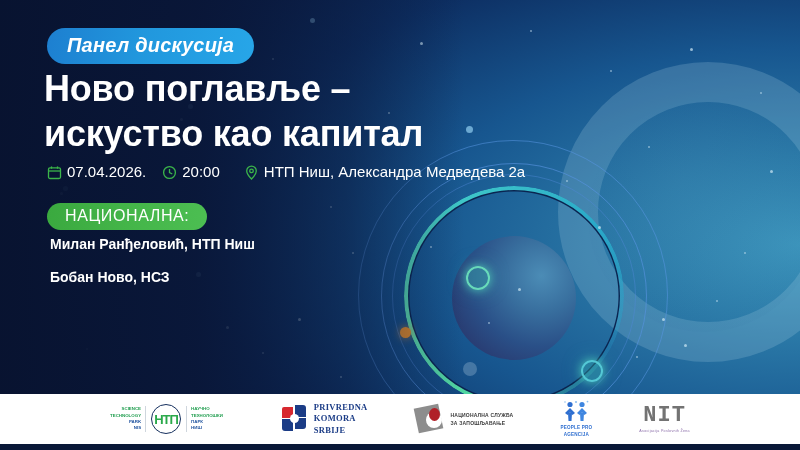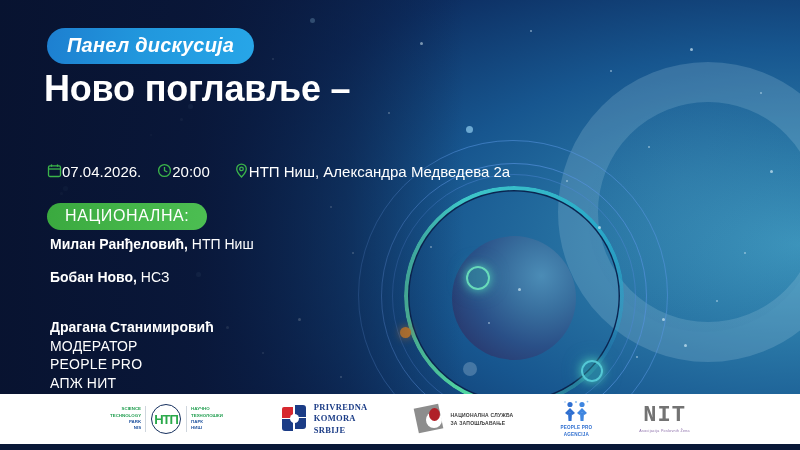--- a/index.html
+++ b/index.html
@@ -99,21 +99,21 @@
     letter-spacing:-.2px;
   }
   .title .l2 { display:block; }
 
   .meta {
     position:absolute; left:47px; top:163px;
     display:flex; align-items:center; gap:0;
     color:#ffffff; font-size:15px; font-weight:400;
     white-space:nowrap;
   }
-  .meta-item { display:flex; align-items:flex-start; }
+  .meta-item { display:flex; align-items:flex-end; gap:5px; }
   .meta-item + .meta-item { margin-left:16px; }
   .meta-item.loc { margin-left:24px; }
   .ic { display:inline-block; width:15px; height:15px; flex:0 0 auto; }
   .ic svg { display:block; width:15px; height:15px; }
 
   .badge-green {
     position:absolute; left:47px; top:203px;
     display:inline-block;
     padding:4px 18px 5px 18px;
     border-radius:14px;
@@ -121,21 +121,21 @@
     color:#ffffff;
     font-size:16px; font-weight:500; letter-spacing:.6px;
     white-space:nowrap;
   }
   .panelists {
     position:absolute; left:50px; top:236px;
     color:#ffffff;
   }
   .panelist { font-size:14px; margin-bottom:17px; white-space:nowrap; }
   .panelist .nm { font-weight:700; }
-  .panelist .org { font-weight:400; }
+  .panelist .org { font-weight:700; }
 
   .moderator {
     position:absolute; left:50px; top:318px;
     color:#ffffff; line-height:1.33;
   }
   .moderator .nm { font-size:14px; font-weight:700; display:block; }
   .moderator .role { font-size:14px; font-weight:400; display:block; letter-spacing:.2px; }
 
   
   .footer {
@@ -255,20 +255,21 @@
 
     <div class="vignette-left"></div>
   </div>
 
   <div class="content">
 
     <div class="badge-blue">Панел дискусија</div>
 
     <h1 class="title">
       <span class="l1">Ново поглавље –</span>
+      <span class="l2">искуство као капитал</span>
     </h1>
 
     <div class="meta">
 
       <div class="meta-item">
         <span class="ic">
           <svg viewBox="0 0 16 16" fill="none" stroke="#3bb54a" stroke-width="1.4">
             <rect x="1.6" y="3" width="12.8" height="11.4" rx="1.6"></rect>
             <line x1="1.6" y1="6.4" x2="14.4" y2="6.4"></line>
             <line x1="4.8" y1="1.5" x2="4.8" y2="4"></line>
@@ -306,26 +307,20 @@
       <div class="panelist">
         <span class="nm">Милан Ранђеловић,</span>
         <span class="org">НТП Ниш</span>
       </div>
       <div class="panelist">
         <span class="nm">Бобан Ново,</span>
         <span class="org">НСЗ</span>
       </div>
     </div>
 
-    <div class="moderator">
-      <span class="nm">Драгана Станимировић</span>
-      <span class="role">МОДЕРАТОР</span>
-      <span class="role">PEOPLE PRO</span>
-      <span class="role">АПЖ НИТ</span>
-    </div>
 
   </div>
 
   <div class="footer">
 
     <div class="logo">
       <div class="ntp-wrap">
         <div class="ntp-txt l">
           <div>SCIENCE</div>
           <div>TECHNOLOGY</div>

